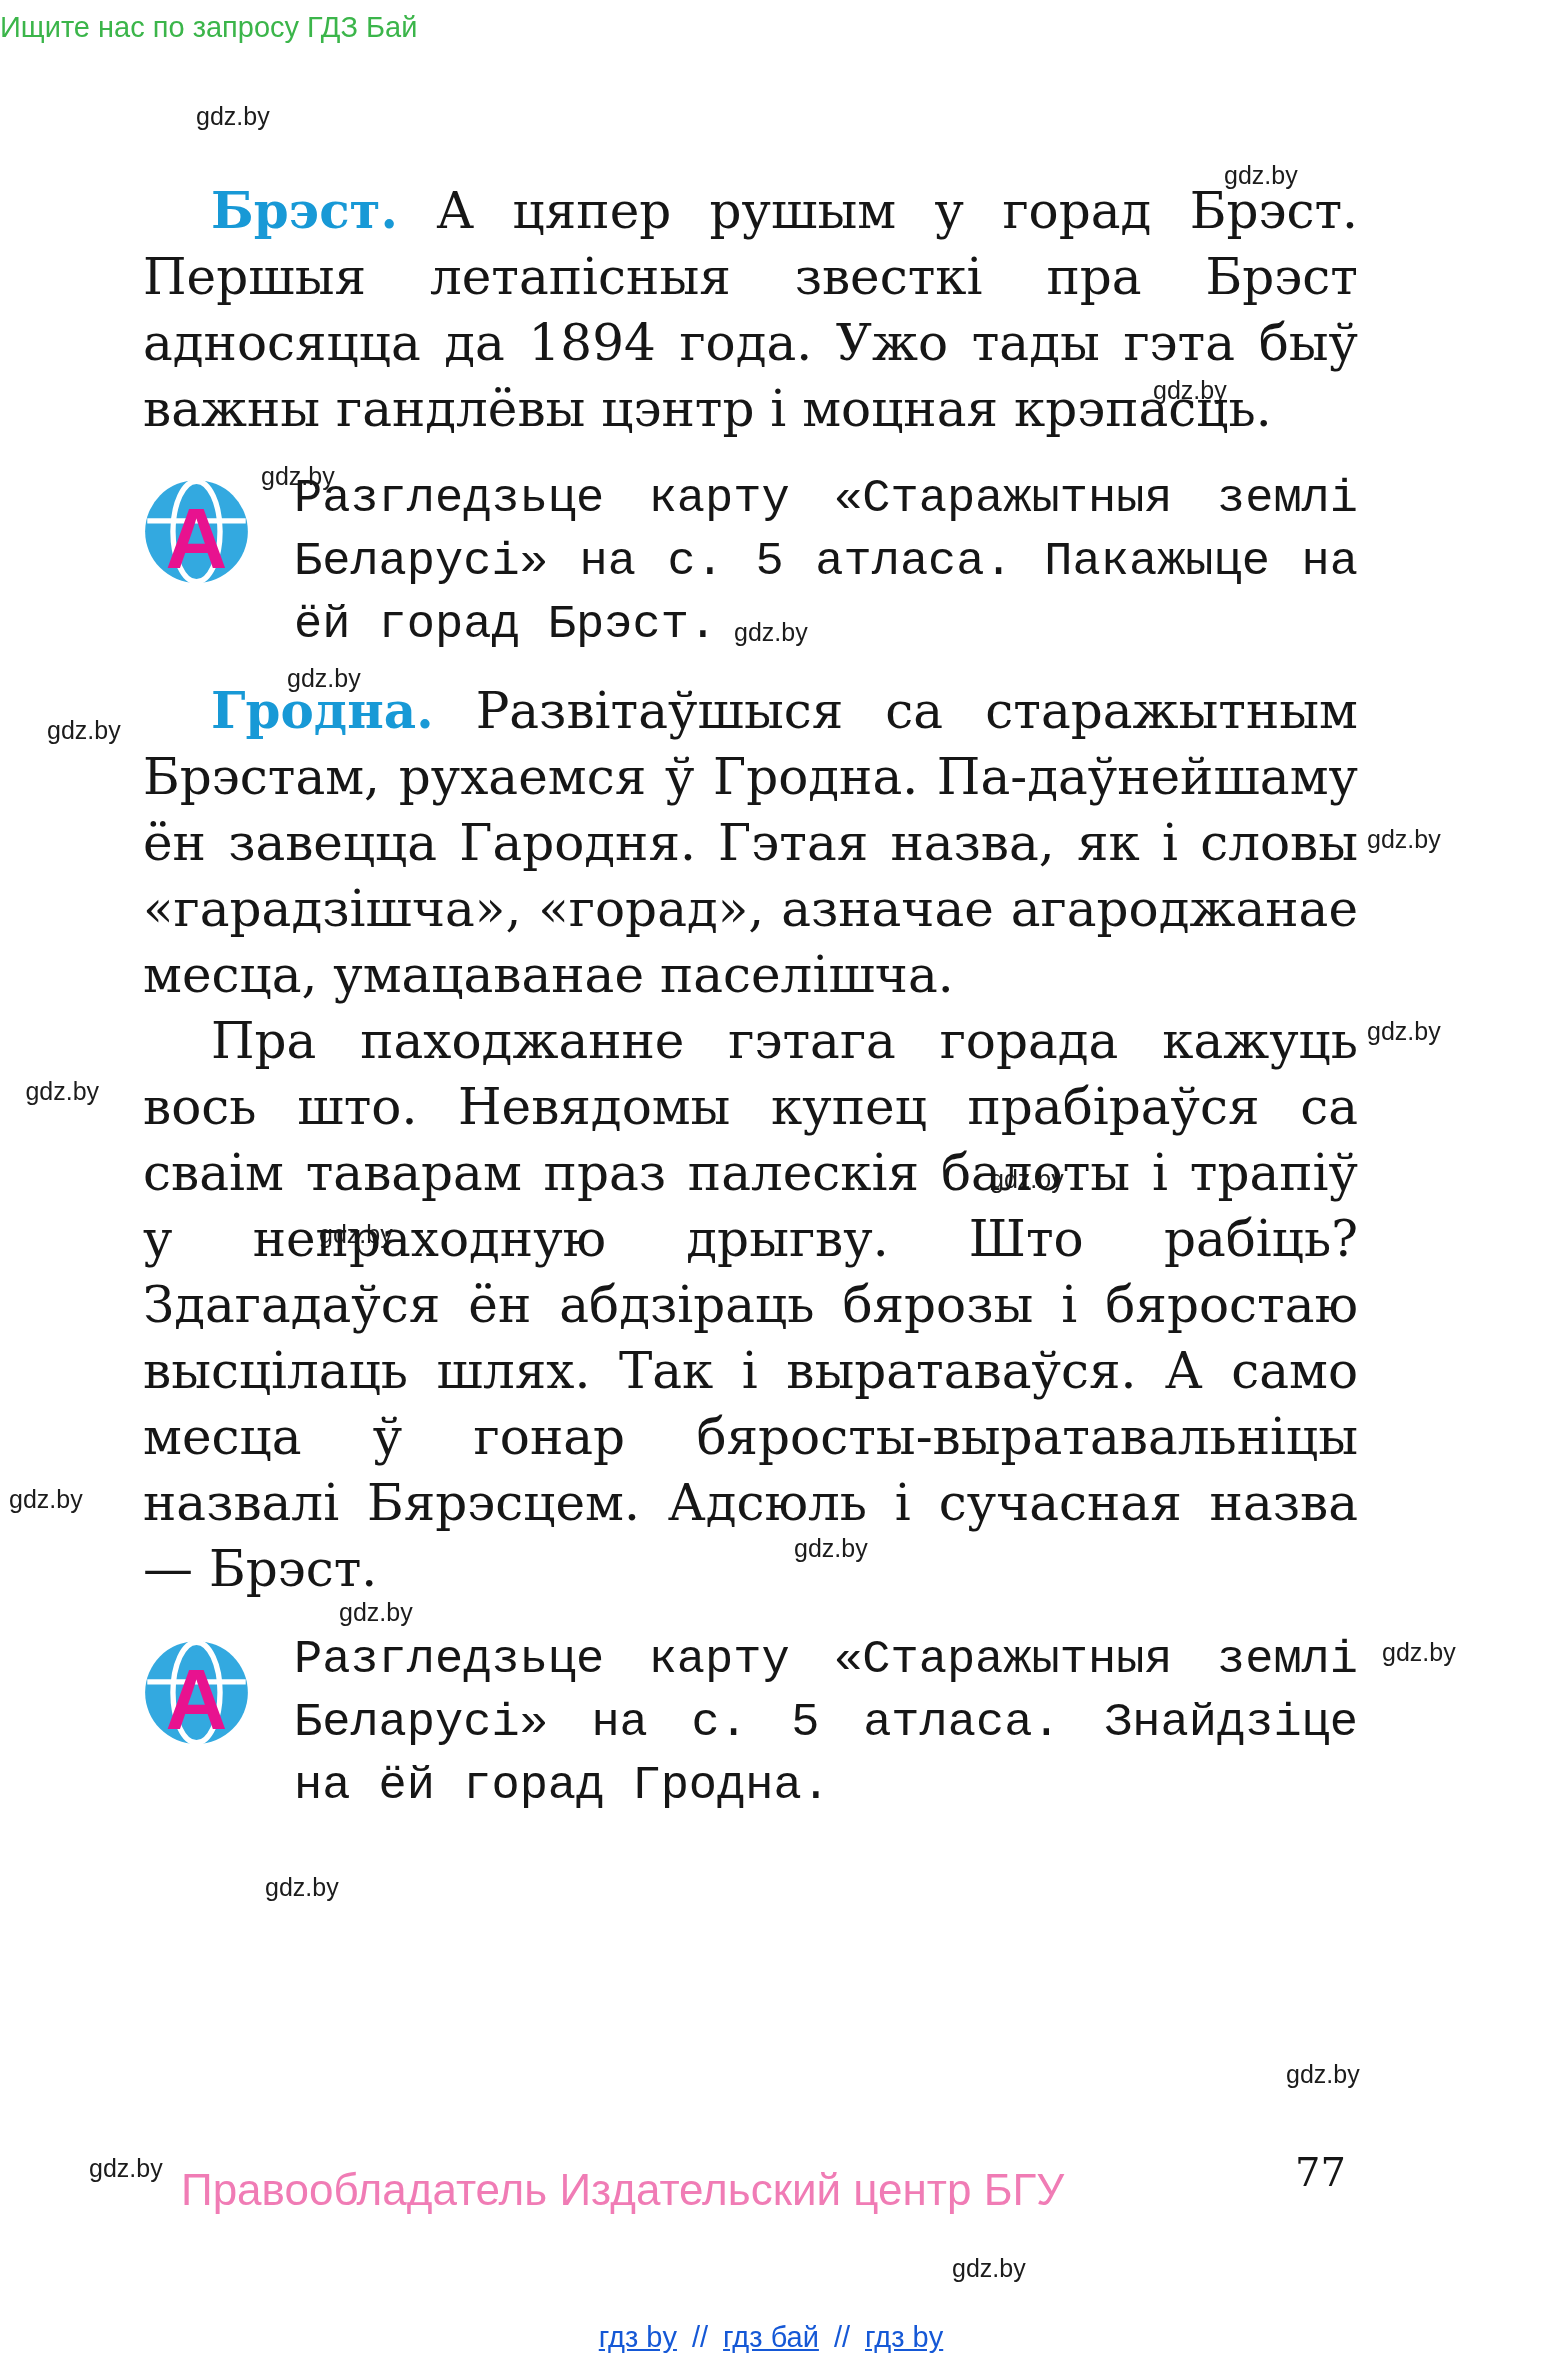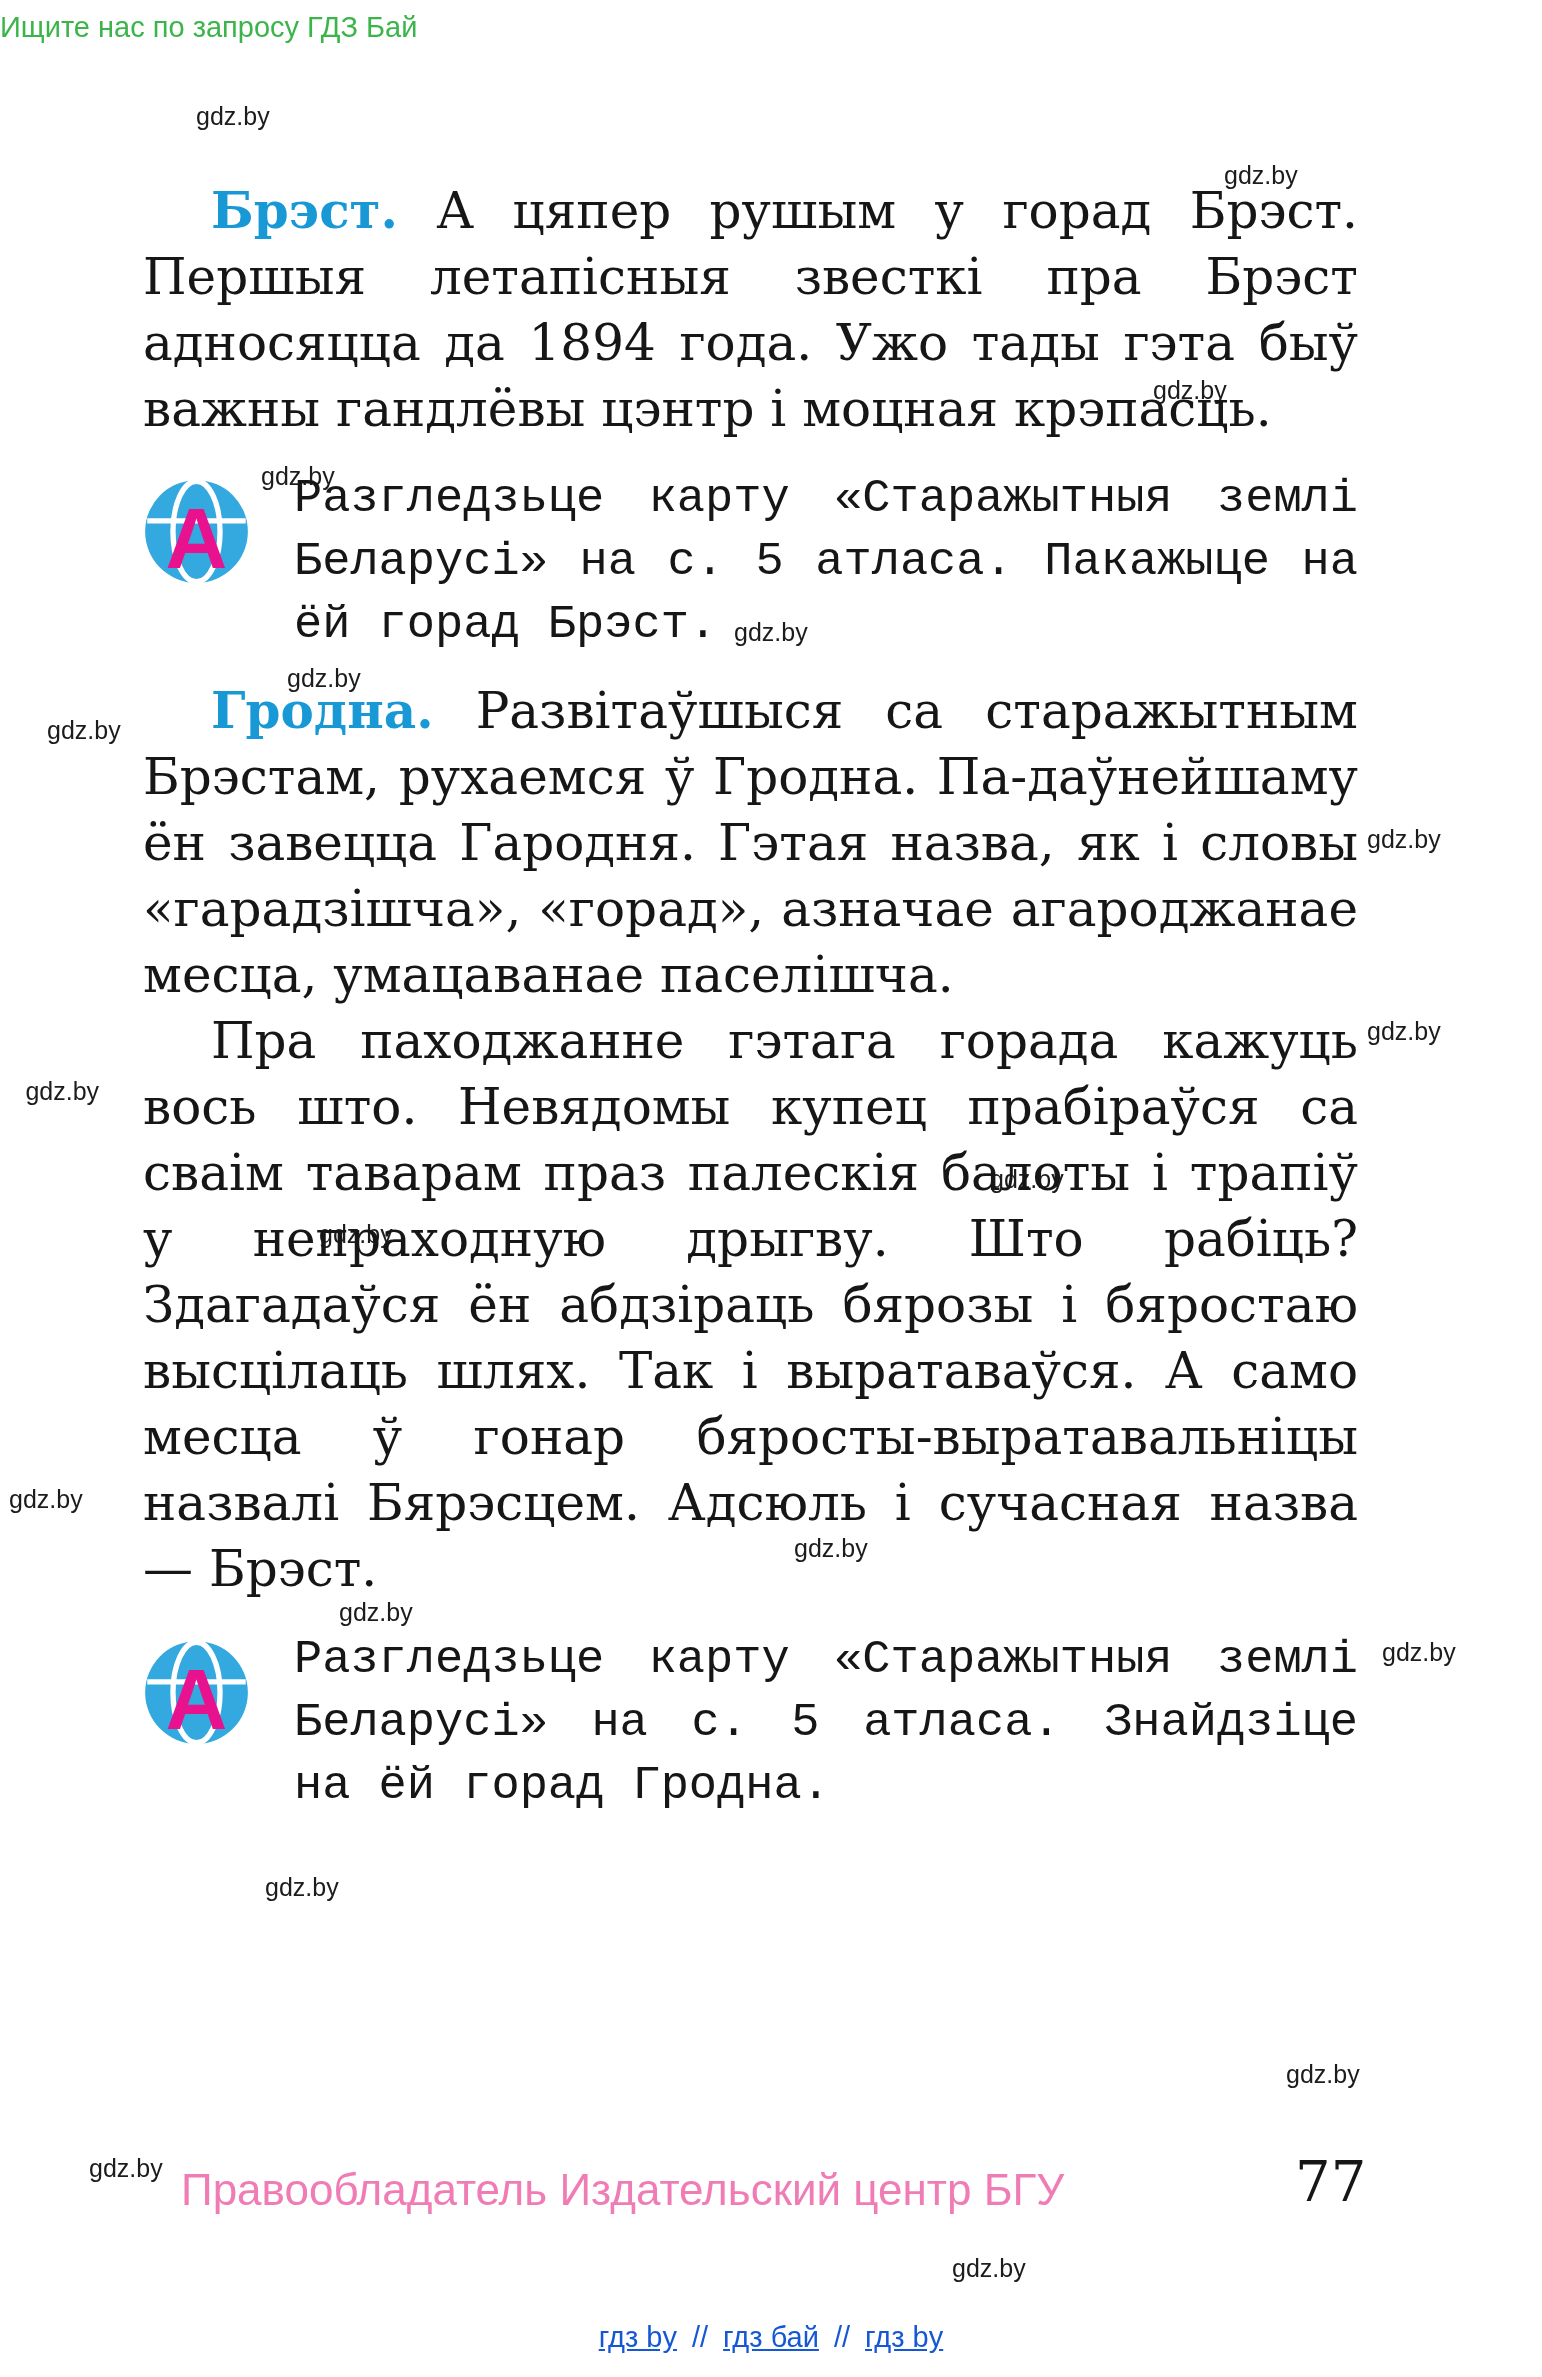--- a/index.html
+++ b/index.html
@@ -40,21 +40,21 @@
   }
   .footer-copyright {
     position:absolute; top:2165px; left:181px; width:1124px;
     text-align:left;
     font-family:"Liberation Sans", sans-serif;
     font-size:44px; color:#f07cb5;
   }
   .page-number {
     position:absolute; top:2149px; left:1295px;
     font-family:"DejaVu Serif", serif;
-    font-size:56px; color:#161616;
+    font-size:40px; color:#161616;
   }
   .bottom-links {
     position:absolute; top:2321px; left:0; width:100%;
     text-align:center;
     font-family:"Liberation Sans", sans-serif;
     font-size:29px; color:#1558d6;
   }
   .bottom-links a { color:#1558d6; text-decoration:underline; margin:0 15px; cursor:pointer; }
   .bottom-links .sep { color:#1558d6; }
 </style>

